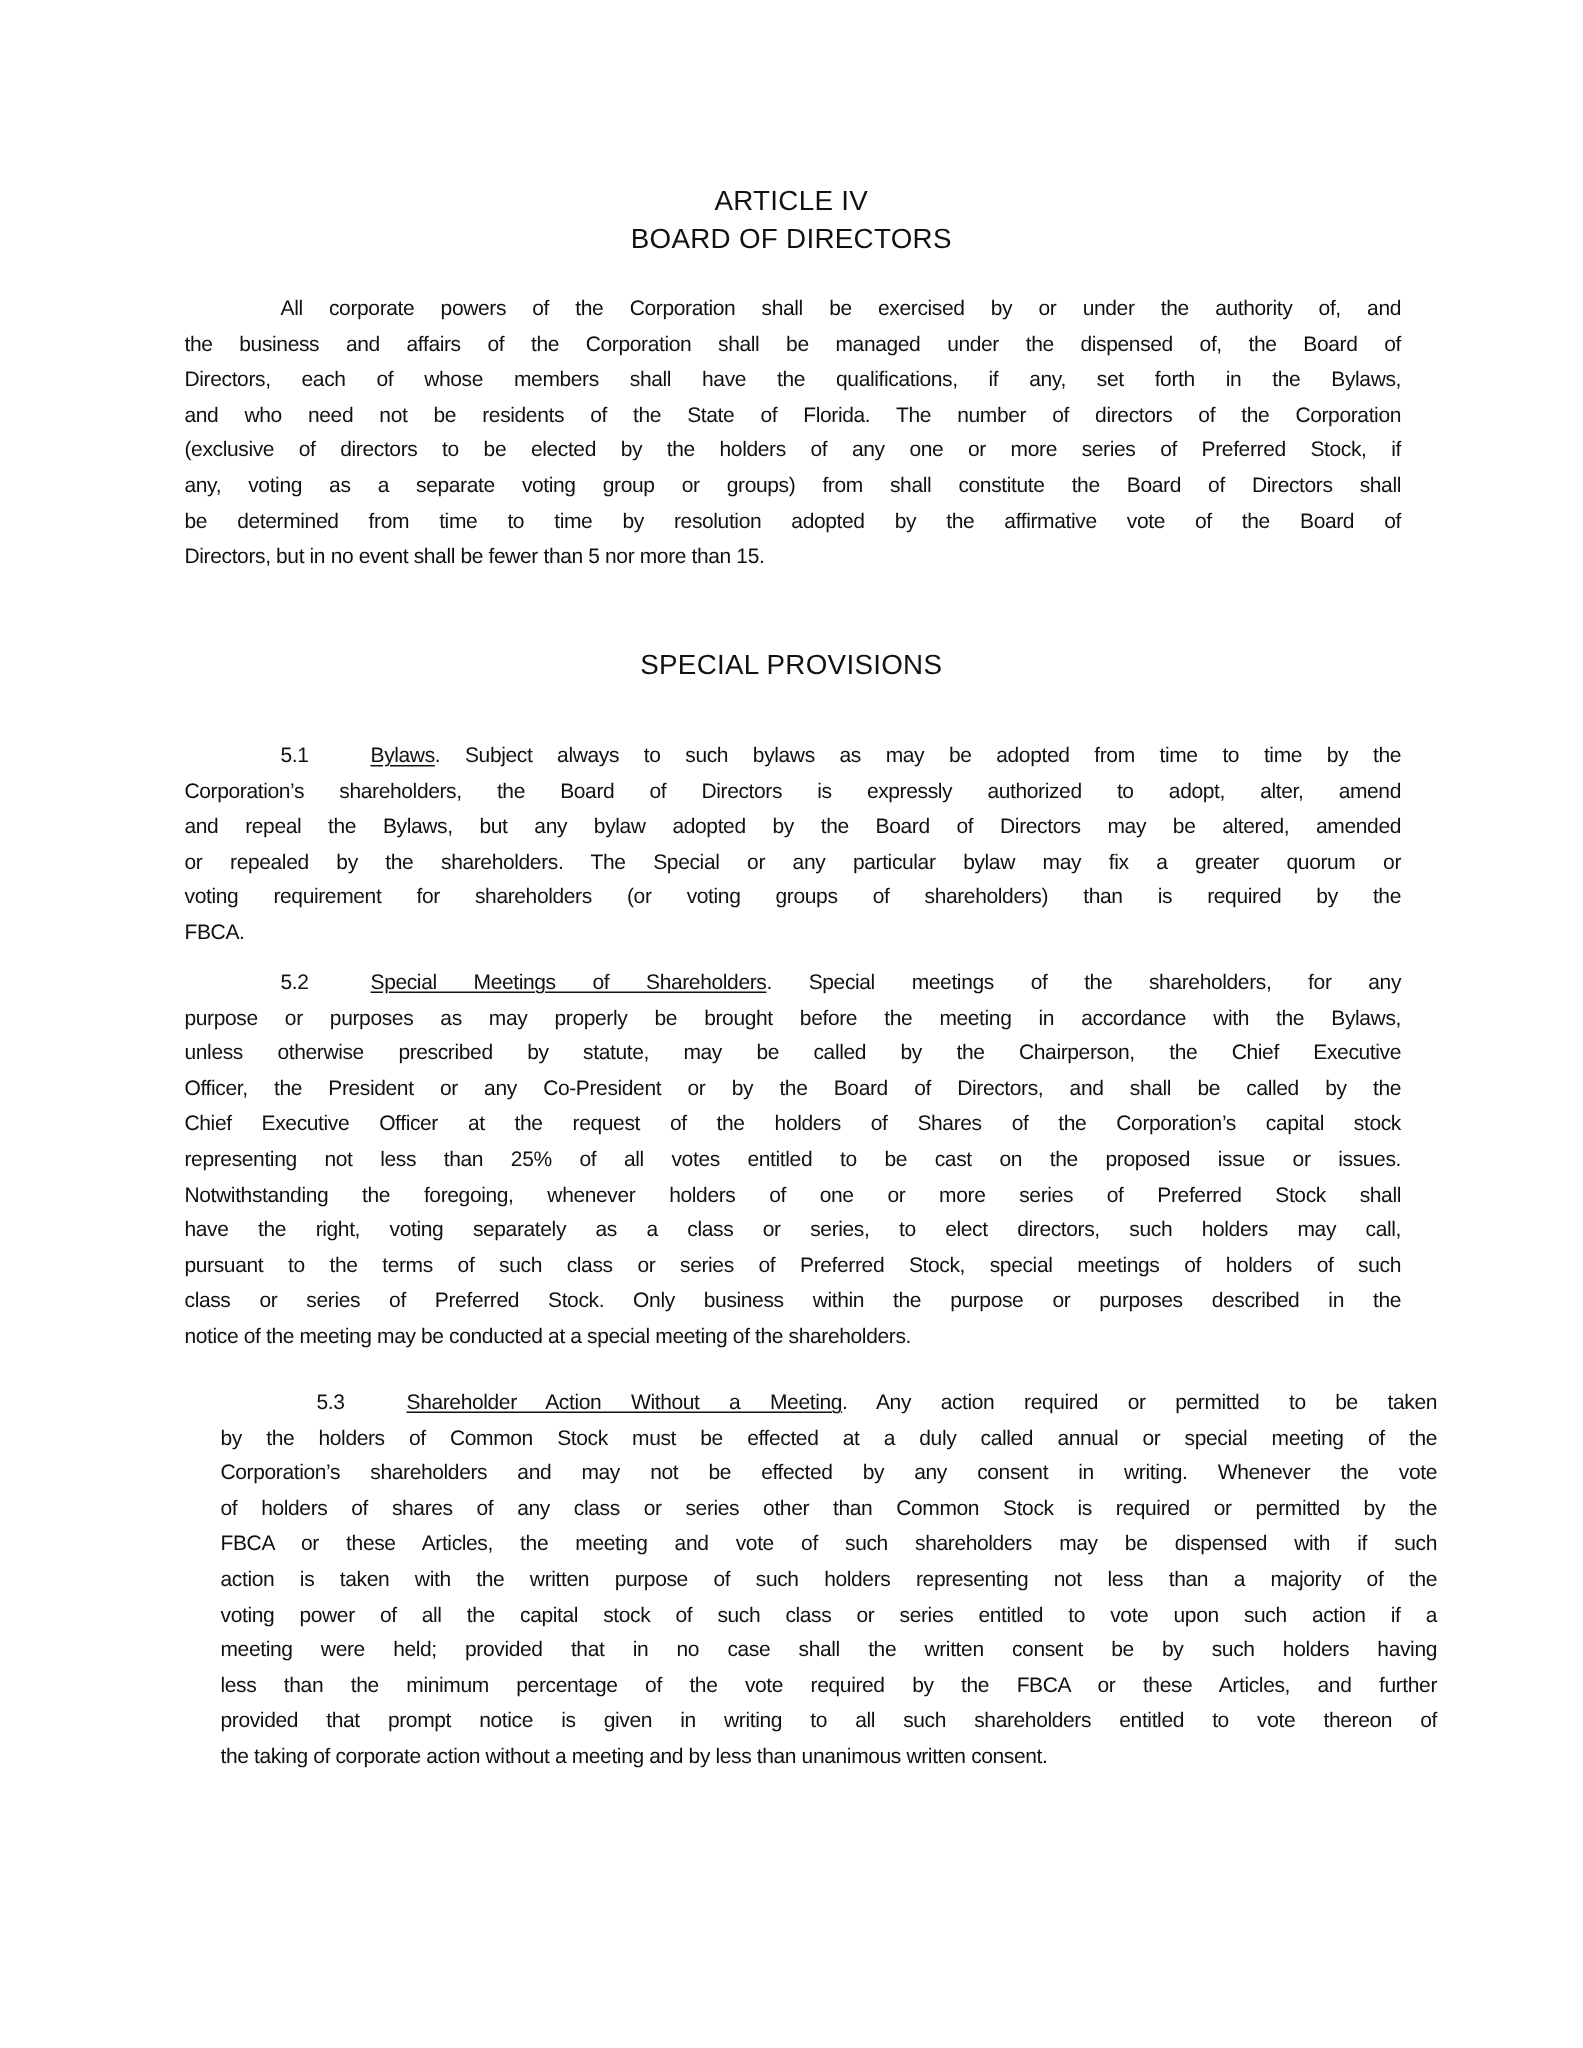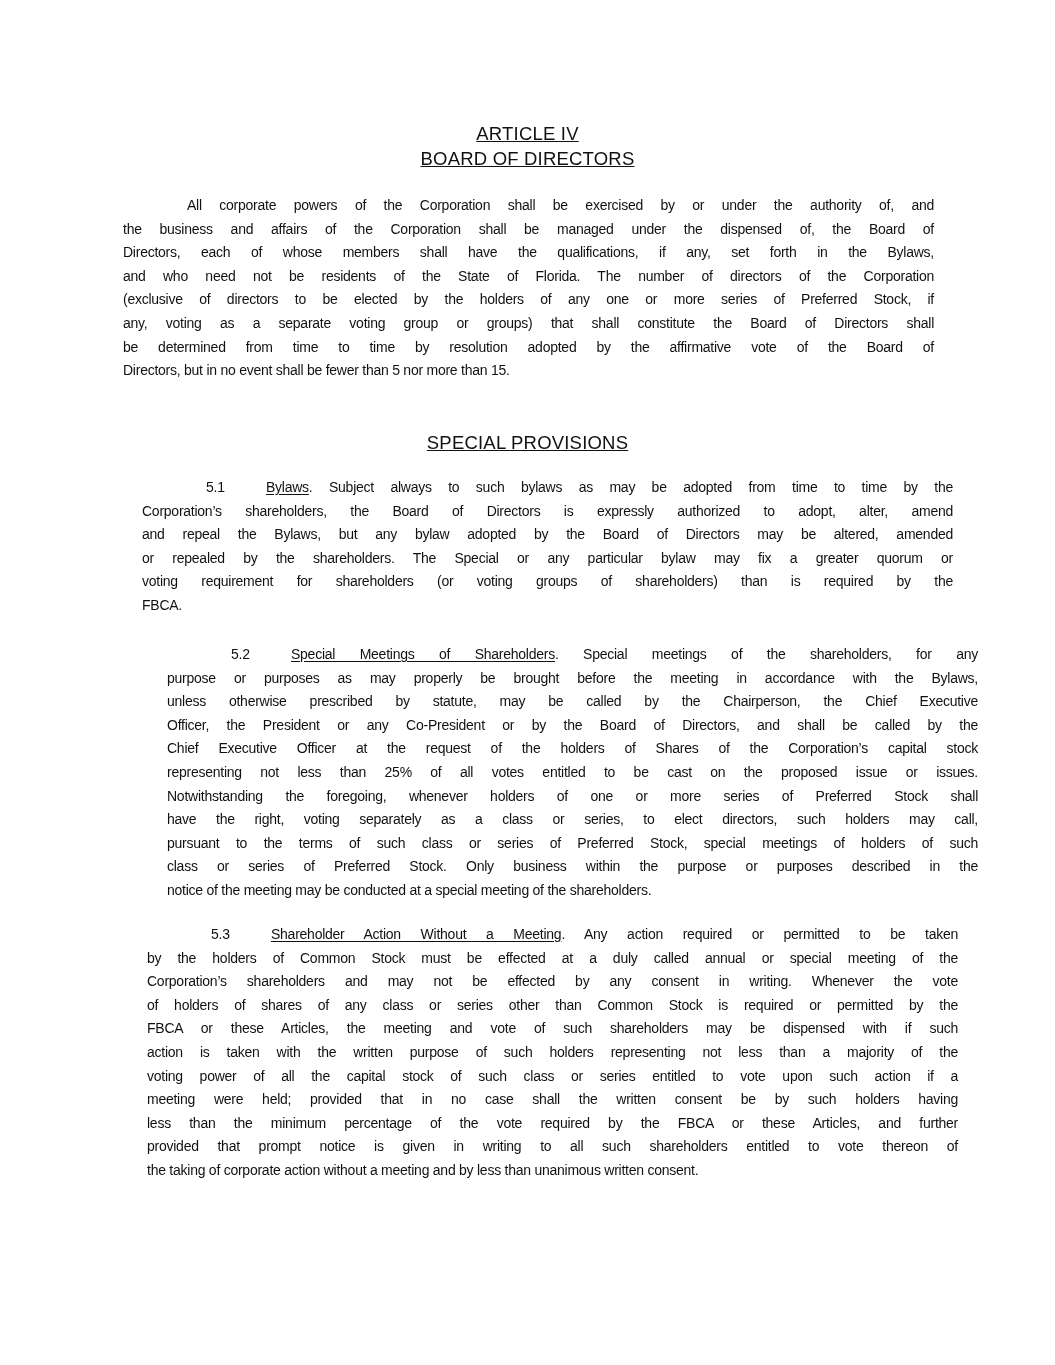--- a/index.html
+++ b/index.html
@@ -23,21 +23,20 @@
       background: #ffffff;
     }
     .heading {
       position: absolute;
       left: 0;
       width: 1055px;
       text-align: center;
       font-size: 18.5px;
       line-height: 24px;
       letter-spacing: 0.2px;
-      text-decoration: underline;
     }
     .para {
       position: absolute;
       left: 123px;
       width: 811px;
       font-size: 14px;
     }
     .line {
       display: block;
       height: 23.6px;
@@ -70,37 +69,37 @@
 
   <div class="heading" style="top:122px;">ARTICLE IV</div>
   <div class="heading" style="top:147px;">BOARD OF DIRECTORS</div>
 
   <div class="para" style="top:194px;">
     <span class="line"><span class="indent"></span><span>All corporate powers of the Corporation shall be exercised by or under the authority of, and</span></span>
     <span class="line">the business and affairs of the Corporation shall be managed under the dispensed of, the Board of</span>
     <span class="line">Directors, each of whose members shall have the qualifications, if any, set forth in the Bylaws,</span>
     <span class="line">and who need not be residents of the State of Florida. The number of directors of the Corporation</span>
     <span class="line">(exclusive of directors to be elected by the holders of any one or more series of Preferred Stock, if</span>
-    <span class="line">any, voting as a separate voting group or groups) that shall constitute the Board of Directors shall</span>
+    <span class="line">any, voting as a separate voting group or groups) from shall constitute the Board of Directors shall</span>
     <span class="line">be determined from time to time by resolution adopted by the affirmative vote of the Board of</span>
     <span class="line last">Directors, but in no event shall be fewer than 5 nor more than 15.</span>
   </div>
 
   <div class="heading" style="top:431px;">SPECIAL PROVISIONS</div>
 
-  <div class="para" style="top:476px;margin-left:19px;">
+  <div class="para" style="top:492px;">
     <span class="line"><span class="indent"></span><span class="secnum">5.1</span><span class="u">Bylaws</span><span>. Subject always to such bylaws as may be adopted from time to time by the</span></span>
     <span class="line">Corporation’s shareholders, the Board of Directors is expressly authorized to adopt, alter, amend</span>
     <span class="line">and repeal the Bylaws, but any bylaw adopted by the Board of Directors may be altered, amended</span>
     <span class="line">or repealed by the shareholders. The Special or any particular bylaw may fix a greater quorum or</span>
     <span class="line">voting requirement for shareholders (or voting groups of shareholders) than is required by the</span>
     <span class="line last">FBCA.</span>
   </div>
 
-  <div class="para" style="top:643px;margin-left:44px;">
+  <div class="para" style="top:643px;">
     <span class="line"><span class="indent"></span><span class="secnum">5.2</span><span class="u">Special Meetings of Shareholders</span><span>. Special meetings of the shareholders, for any</span></span>
     <span class="line">purpose or purposes as may properly be brought before the meeting in accordance with the Bylaws,</span>
     <span class="line">unless otherwise prescribed by statute, may be called by the Chairperson, the Chief Executive</span>
     <span class="line">Officer, the President or any Co-President or by the Board of Directors, and shall be called by the</span>
     <span class="line">Chief Executive Officer at the request of the holders of Shares of the Corporation’s capital stock</span>
     <span class="line">representing not less than 25% of all votes entitled to be cast on the proposed issue or issues.</span>
     <span class="line">Notwithstanding the foregoing, whenever holders of one or more series of Preferred Stock shall</span>
     <span class="line">have the right, voting separately as a class or series, to elect directors, such holders may call,</span>
     <span class="line">pursuant to the terms of such class or series of Preferred Stock, special meetings of holders of such</span>
     <span class="line">class or series of Preferred Stock. Only business within the purpose or purposes described in the</span>

